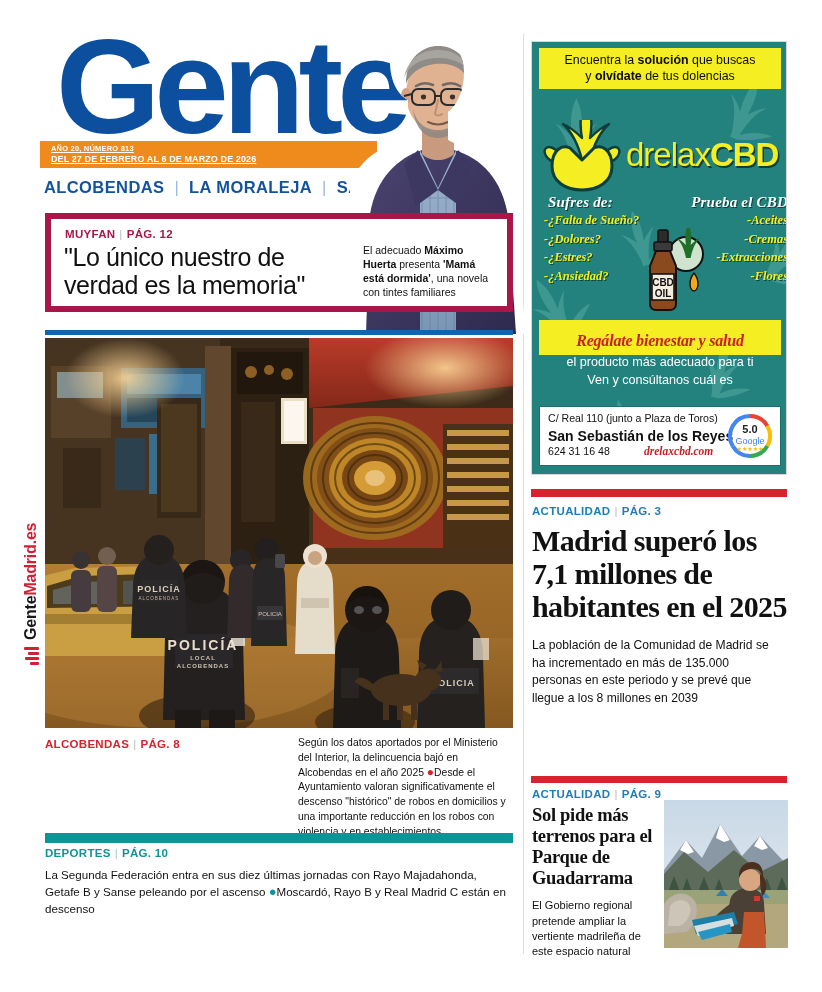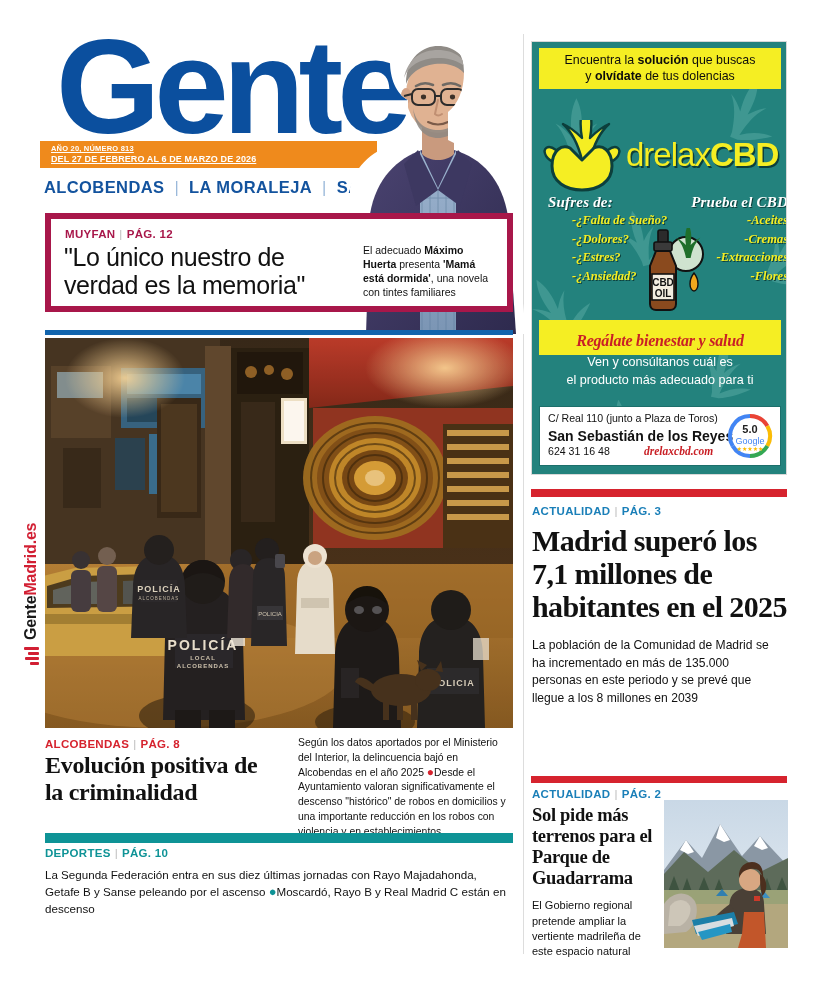--- a/index.html
+++ b/index.html
@@ -130,21 +130,21 @@
   .brand .lite{font-weight:400;}
   .ad-cols{position:absolute;left:8px;top:152px;width:240px;height:120px;}
   .colhead{
     font-family:"Liberation Serif", serif;
     font-size:15px;font-weight:700;color:#fff;font-style:italic;letter-spacing:.2px;
     text-shadow:1px 1px 0 #0c3f3c;
   }
   .colitem{
     font-family:"Liberation Serif", serif;
     font-size:12.5px;font-weight:700;font-style:italic;color:#f5ee23;
-    line-height:1.48;text-shadow:1px 1px 0 #0c3f3c;white-space:nowrap;margin-left:28px;
+    line-height:1.48;text-shadow:1px 1px 0 #0c3f3c;white-space:nowrap;
   }
   .col-l{position:absolute;left:4px;top:0;width:104px;}
   .col-r{position:absolute;left:140px;top:0;width:108px;text-align:right;}
   .col-l .colhead{margin-left:4px;}
   .bottle{position:absolute;left:96px;top:34px;}
   .ad-band2{
     position:absolute;left:7px;top:278px;width:242px;background:#f5ee23;text-align:center;
     padding:12px 0 5px;box-sizing:border-box;
     font-family:"Liberation Serif", serif;font-style:italic;font-weight:700;
     font-size:16px;color:#c92026;letter-spacing:-.2px;
@@ -485,21 +485,20 @@
       <ellipse cx="80" cy="40" rx="60" ry="40" fill="url(#lamp)"></ellipse>
       <ellipse cx="400" cy="30" rx="80" ry="40" fill="url(#lamp)"></ellipse>
       <rect width="468" height="390" fill="#d98b2a" opacity=".08"></rect>
     </svg>
   </div>
 
   <div class="alco">
     <div class="kicker">
       <span>ALCOBENDAS</span><span class="sep">|</span><span>PÁG. 8</span>
     </div>
-    <h2>Evolución positiva de la criminalidad</h2>
     <div class="body">
       <span>Según los datos aportados por el Ministerio del Interior, la delincuencia bajó en Alcobendas en el año 2025 </span><span class="dot-red">●</span><span>Desde el Ayuntamiento valoran significativamente el descenso "histórico" de robos en domicilios y una importante reducción en los robos con violencia y en establecimientos</span>
     </div>
   </div>
 
   <div class="dep-bar"></div>
   <div class="dep">
     <div class="kicker">
       <span>DEPORTES</span><span class="sep">|</span><span>PÁG. 10</span>
     </div>
@@ -581,22 +580,22 @@
             <rect x="16" y="46" width="22" height="26" fill="#f3ede0" stroke="#111" stroke-width="1.6"></rect>
             <text x="27" y="58" font-family="Liberation Sans, sans-serif" font-size="10" font-weight="700" fill="#111" text-anchor="middle">CBD</text>
             <text x="27" y="69" font-family="Liberation Sans, sans-serif" font-size="10" font-weight="700" fill="#111" text-anchor="middle">OIL</text>
             <path d="M54,56 C54,50 58,45 58,45 C58,45 62,50 62,56 C62,60 60,63 58,63 C56,63 54,60 54,56 Z" fill="#f0a81e" stroke="#111" stroke-width="1.4"></path>
           </svg>
         </div>
       </div>
 
       <div class="ad-band2">Regálate bienestar y salud</div>
       <div class="ad-sub">
+        <div>el producto más adecuado para ti</div>
         <div>Ven y consúltanos cuál es</div>
-        <div>el producto más adecuado para ti</div>
       </div>
 
       <div class="ad-contact">
         <div class="line l1">C/ Real 110 (junto a Plaza de Toros)</div>
         <div class="line l2">San Sebastián de los Reyes</div>
         <div class="line l3">624 31 16 48</div>
         <div class="web">drelaxcbd.com</div>
         <svg class="gbadge" viewBox="0 0 48 48">
           <circle cx="24" cy="24" r="20" fill="none" stroke="#e8e8e8" stroke-width="4"></circle>
           <path d="M24,4 a20,20 0 0 1 17.3,10" fill="none" stroke="#ea4335" stroke-width="4"></path>
@@ -616,21 +615,21 @@
       <div class="kicker">
         <span>ACTUALIDAD</span><span class="sep">|</span><span>PÁG. 3</span>
       </div>
       <h1>Madrid superó los 7,1 millones de habitantes en el 2025</h1>
       <div class="body">La población de la Comunidad de Madrid se ha incrementado en más de 135.000 personas en este periodo y se prevé que llegue a los 8 millones en 2039</div>
     </div>
 
     <div class="redrule2"></div>
     <div class="sol">
       <div class="kicker">
-        <span>ACTUALIDAD</span><span class="sep">|</span><span>PÁG. 2</span>
+        <span>ACTUALIDAD</span><span class="sep">|</span><span>PÁG. 9</span>
       </div>
       <h2>Sol pide más terrenos para el Parque de Guadarrama</h2>
       <div class="body">El Gobierno regional pretende ampliar la vertiente madrileña de este espacio natural</div>
       <div class="solimg">
         <svg width="124" height="148" viewBox="0 0 124 148" preserveAspectRatio="none">
           <defs>
             <linearGradient id="skyg" x1="0" y1="0" x2="0" y2="1">
               <stop offset="0%" stop-color="#c9d8e6"></stop>
                 <stop offset="100%" stop-color="#e8eef3"></stop>
             </linearGradient>

